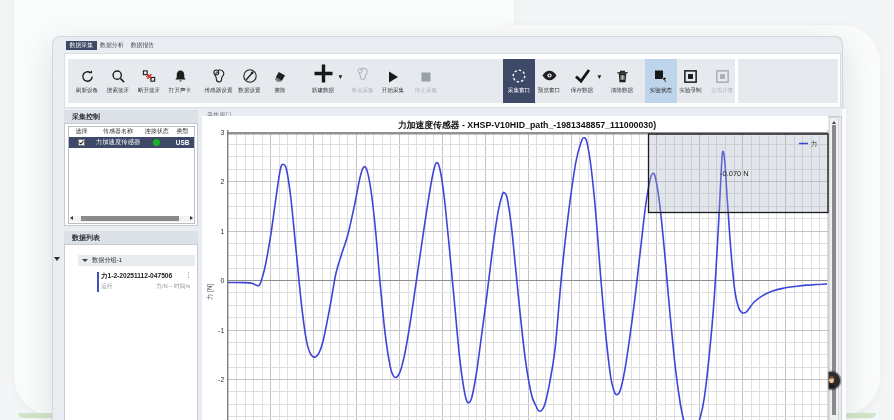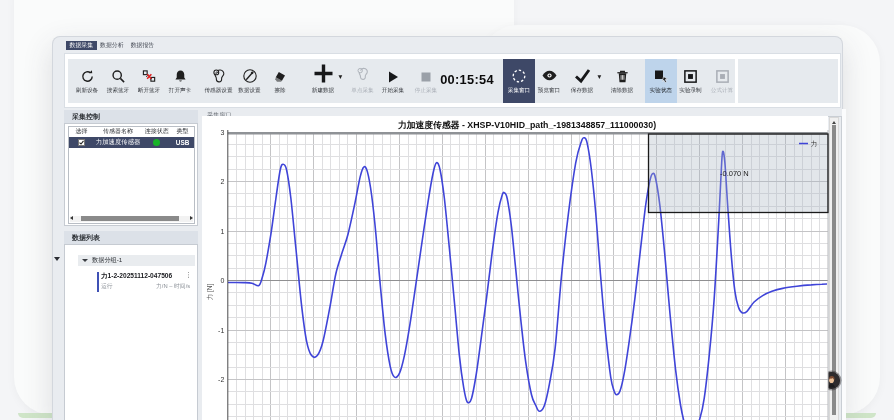--- a/index.html
+++ b/index.html
@@ -192,21 +192,20 @@
       <div class="tbtn" style="left:641.5px;width:31px">
 <div class="tico">
           <svg width="15" height="15" viewBox="0 0 16 16">
             <rect x="2" y="2" width="12" height="12" fill="none" stroke="#a9aeb6" stroke-width="1.6"></rect>
             <rect x="5.4" y="5.4" width="5.2" height="5.2" fill="#a9aeb6"></rect>
           </svg>
         </div>
         <div class="tlab" style="color:#a9aeb6">公式计算</div>
       </div>
   </div>
-  <div class="timer">00:15:54</div>
   <div class="cellD">
       <div class="tico">
         <svg width="16" height="16" viewBox="0 0 16 16">
           <circle cx="8" cy="8" r="5.8" fill="none" stroke="#ffffff" stroke-width="1.3" stroke-dasharray="2.4 2"></circle>
         </svg>
       </div>
       <div class="tlab" style="color:#fff">采集窗口</div>
     </div>
   <div class="cellB">
       <div class="tico">

